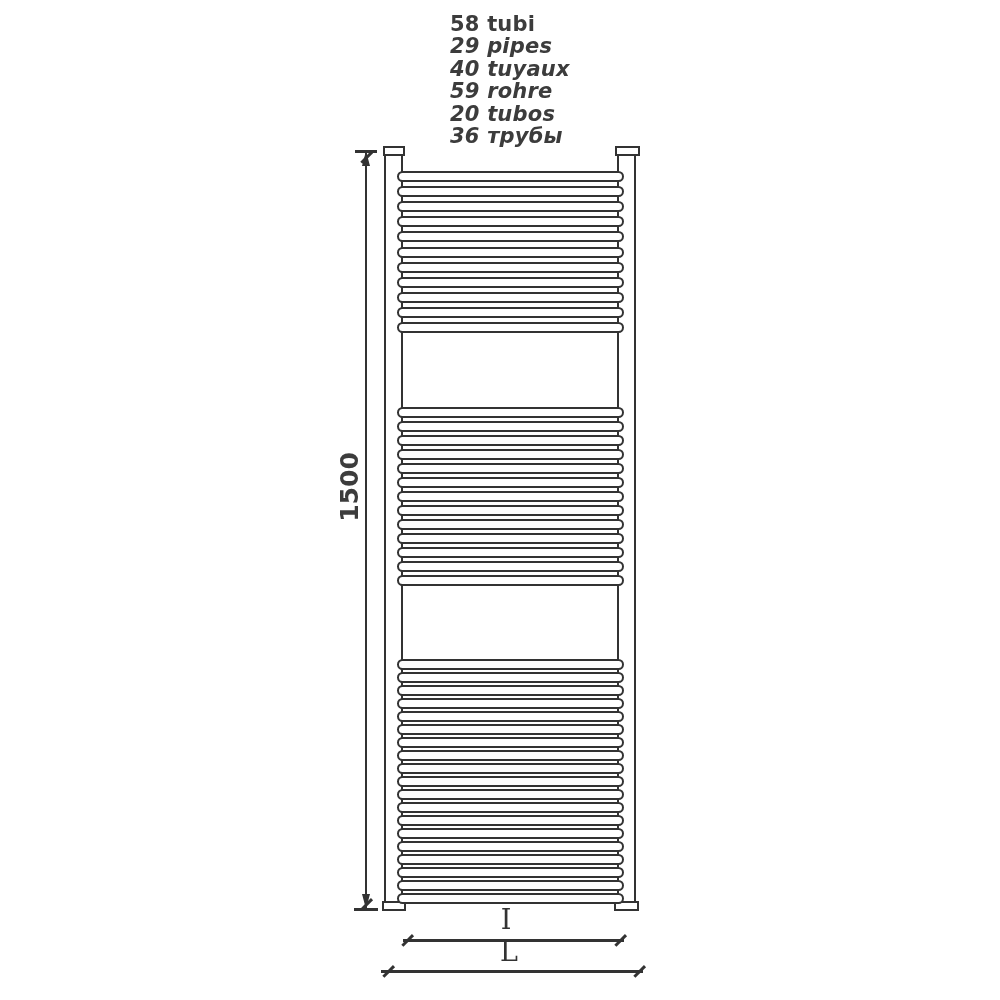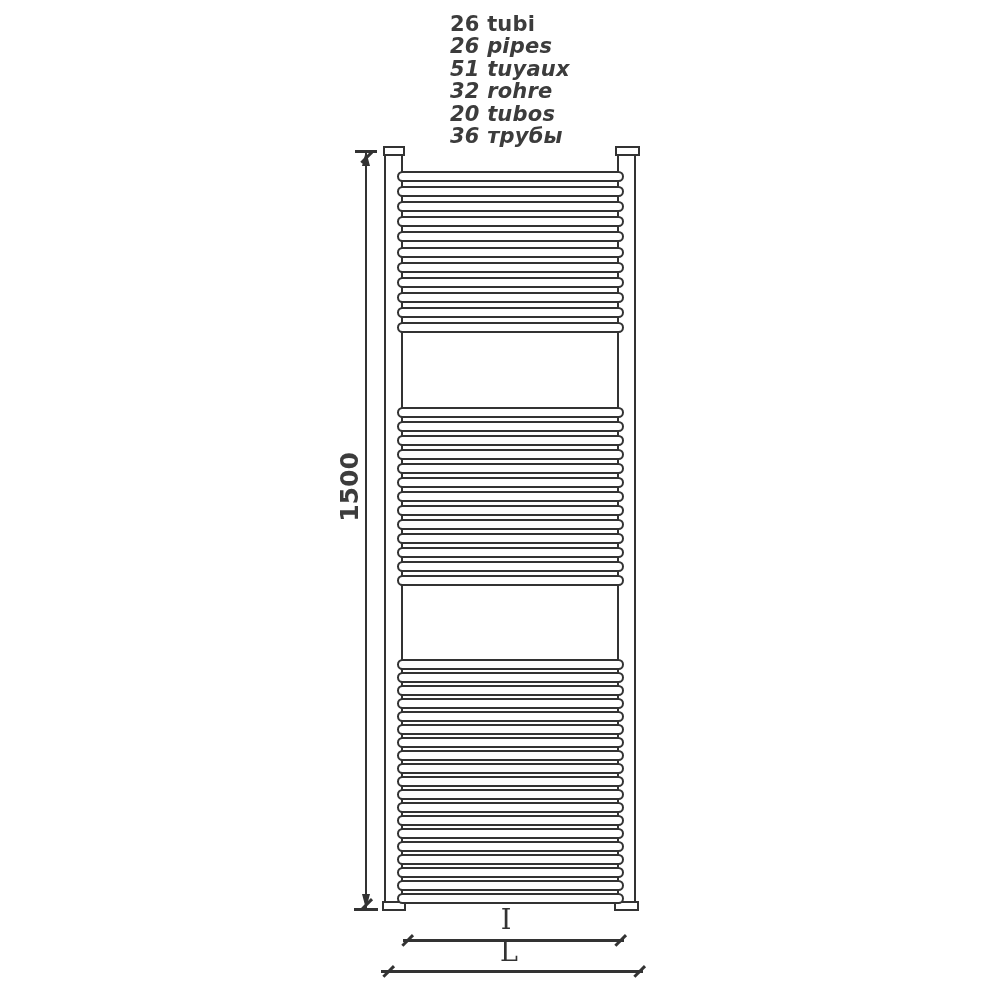--- a/index.html
+++ b/index.html
@@ -86,24 +86,24 @@
   }
   #inner-width-label { left:486px; top:906px; }
   #overall-width-label { left:489px; top:938px; }
 </style>
 </head>
 <body>
 
 <div id="canvas">
 
   <div id="tube-count-block">
-      <div class="count-line">26 tubi</div>
-      <div class="count-line italic">26 pipes</div>
-      <div class="count-line italic">51 tuyaux</div>
-      <div class="count-line italic">32 rohre</div>
+      <div class="count-line">58 tubi</div>
+      <div class="count-line italic">29 pipes</div>
+      <div class="count-line italic">40 tuyaux</div>
+      <div class="count-line italic">59 rohre</div>
       <div class="count-line italic">20 tubos</div>
       <div class="count-line italic">36 трубы</div>
     </div>
 
   <div class="rail" id="rail-left"></div>
   <div class="rail" id="rail-right"></div>
   <div class="rail-cap" id="rail-cap-left"></div>
   <div class="rail-cap" id="rail-cap-right"></div>
   <div class="rail-foot" id="rail-foot-left"></div>
   <div class="rail-foot" id="rail-foot-right"></div>

